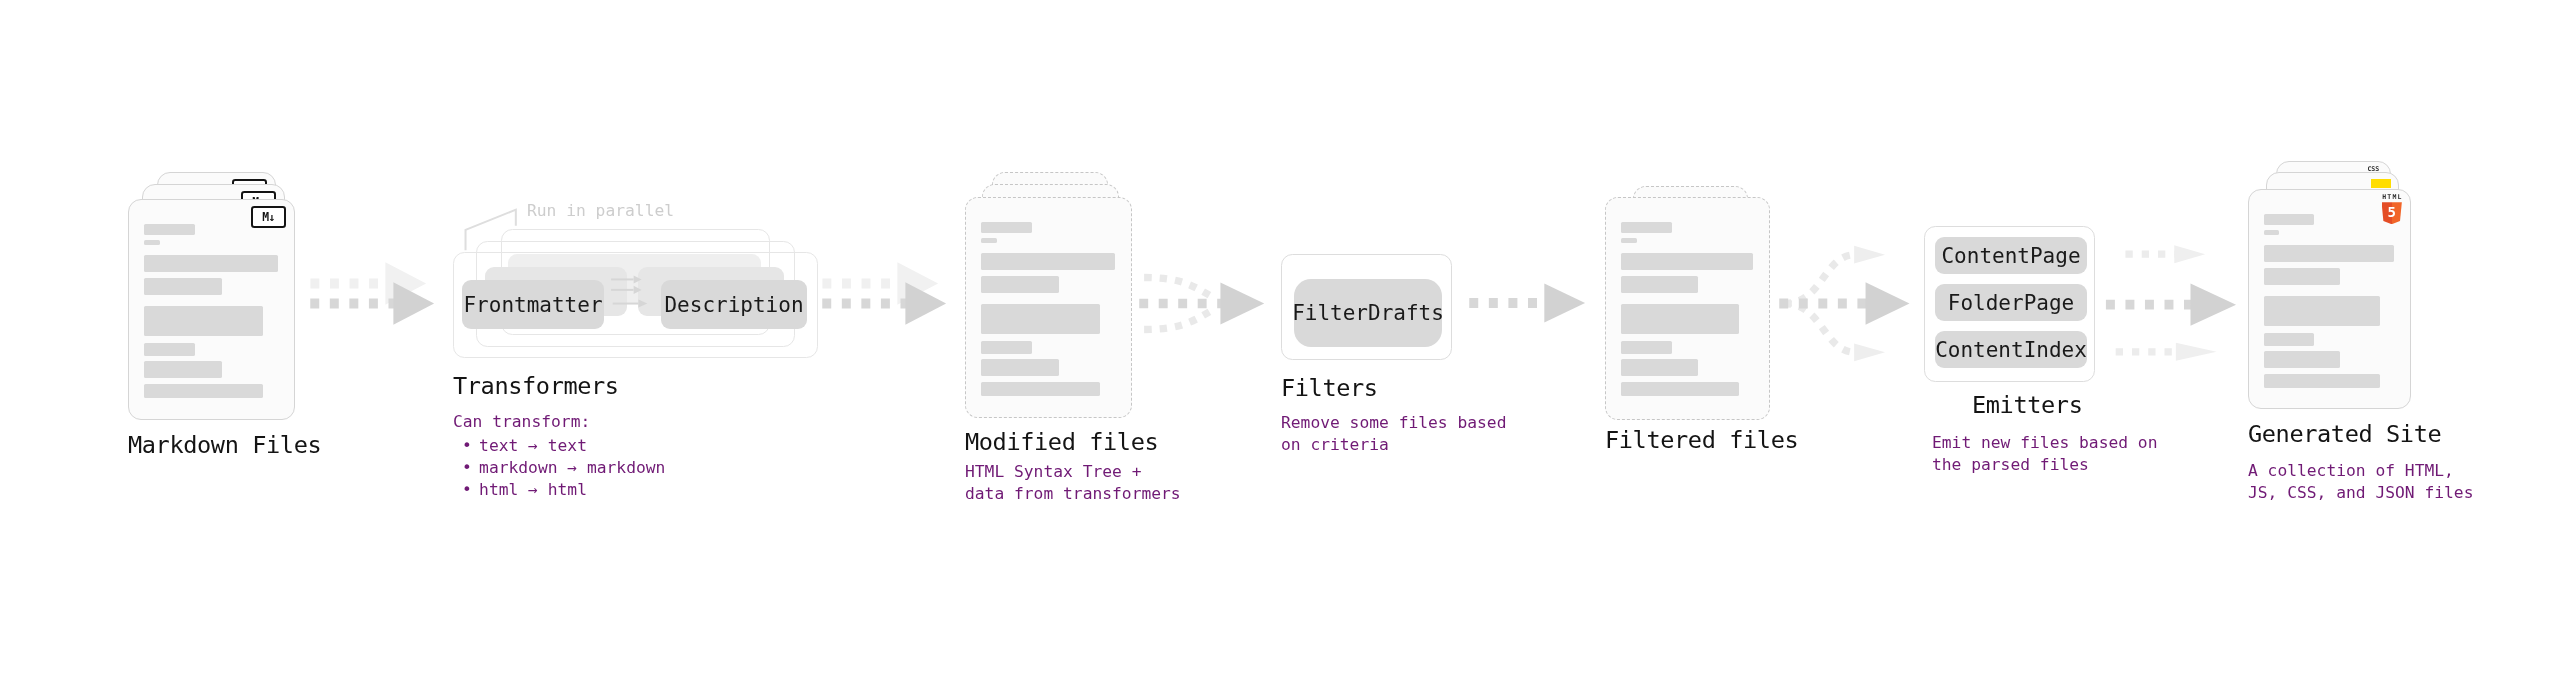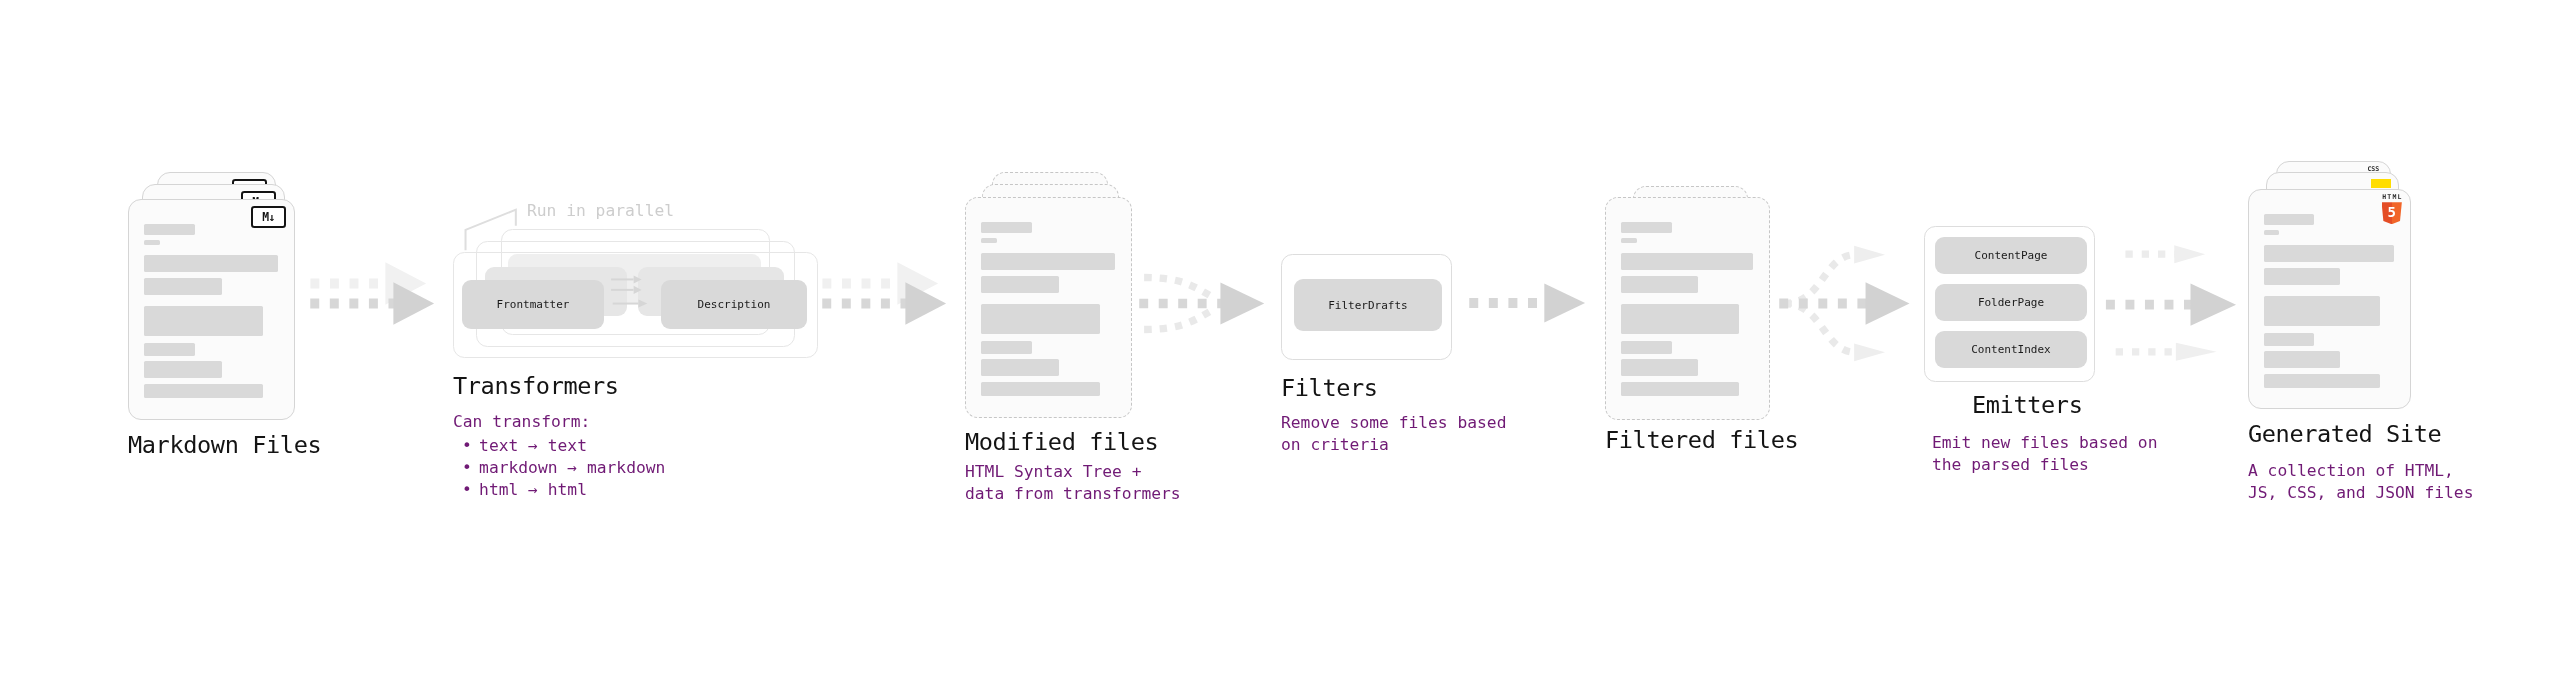--- a/index.html
+++ b/index.html
@@ -17,21 +17,21 @@
   .bar{background:#d9d9d9;border-radius:1.6px;}
 
   
   .sec-title{position:absolute;font-size:23.6px;line-height:26px;color:#141414;white-space:nowrap;letter-spacing:-0.4px;}
   .sec-desc{position:absolute;font-size:16.3px;line-height:22px;color:#701a75;white-space:nowrap;}
 
   
   .panel{position:absolute;box-sizing:border-box;background:#ffffff;border:1.6px solid #dddddd;border-radius:11.4px;}
   .tbox{position:absolute;box-sizing:border-box;background:transparent;border:1.6px solid #e6e6e6;border-radius:11.4px;}
   .chip{position:absolute;box-sizing:border-box;background:#d9d9d9;border-radius:9px;color:#1a1a1a;
-        font-size:11px;display:flex;align-items:center;justify-content:center;white-space:nowrap;}
+        font-size:21px;display:flex;align-items:center;justify-content:center;white-space:nowrap;}
   .chip.g1{background:#e6e6e6;}
   .chip.g2{background:#efefef;}
 
   .annotation{position:absolute;font-size:16.3px;color:#cdcdcd;white-space:nowrap;}
 
   
   .md-badge{position:absolute;top:5.7px;right:8.1px;width:31px;height:18px;border:2.4px solid #141414;border-radius:3.3px;
             background:#ffffff;color:#141414;font-size:11.4px;font-weight:bold;letter-spacing:-0.8px;
             display:flex;align-items:center;justify-content:center;}
 
@@ -164,21 +164,21 @@
 
   <svg class="abs" style="left:1136px;top:266px;" width="138" height="75" viewBox="0 0 170 92">
     <path d="M 10 14 C 60 14 72 26 98 40" fill="none" stroke="#e9e9e9" stroke-width="9" stroke-dasharray="9 10"></path>
     <path d="M 10 78 C 60 78 72 66 98 52" fill="none" stroke="#e9e9e9" stroke-width="9" stroke-dasharray="9 10"></path>
     <line x1="4" y1="46" x2="106" y2="46" stroke="#d7d7d7" stroke-width="12" stroke-dasharray="11 13"></line>
     <polygon points="104,20 158,46 104,72" fill="#d2d2d2"></polygon>
   </svg>
 
   <div>
     <div class="panel" style="left:1281px;top:254px;width:171px;height:106px;"></div>
-    <div class="chip" style="left:1294px;top:279px;width:148px;height:52px;">FilterDrafts</div>
+    <div class="chip" style="left:1294px;top:279px;width:148px;height:68px;border-radius:17px;">FilterDrafts</div>
     <div class="sec-title" style="left:1281px;top:375px;">Filters</div>
     <div class="sec-desc" style="left:1281px;top:412px;">
       <div>Remove some files based</div>
       <div>on criteria</div>
     </div>
   </div>
 
   <svg class="abs" style="left:1466px;top:280px;" width="124" height="46" viewBox="0 0 152 56">
     <line x1="4" y1="28" x2="98" y2="28" stroke="#d7d7d7" stroke-width="12" stroke-dasharray="11 13"></line>
     <polygon points="96,4 146,28 96,52" fill="#d2d2d2"></polygon>

